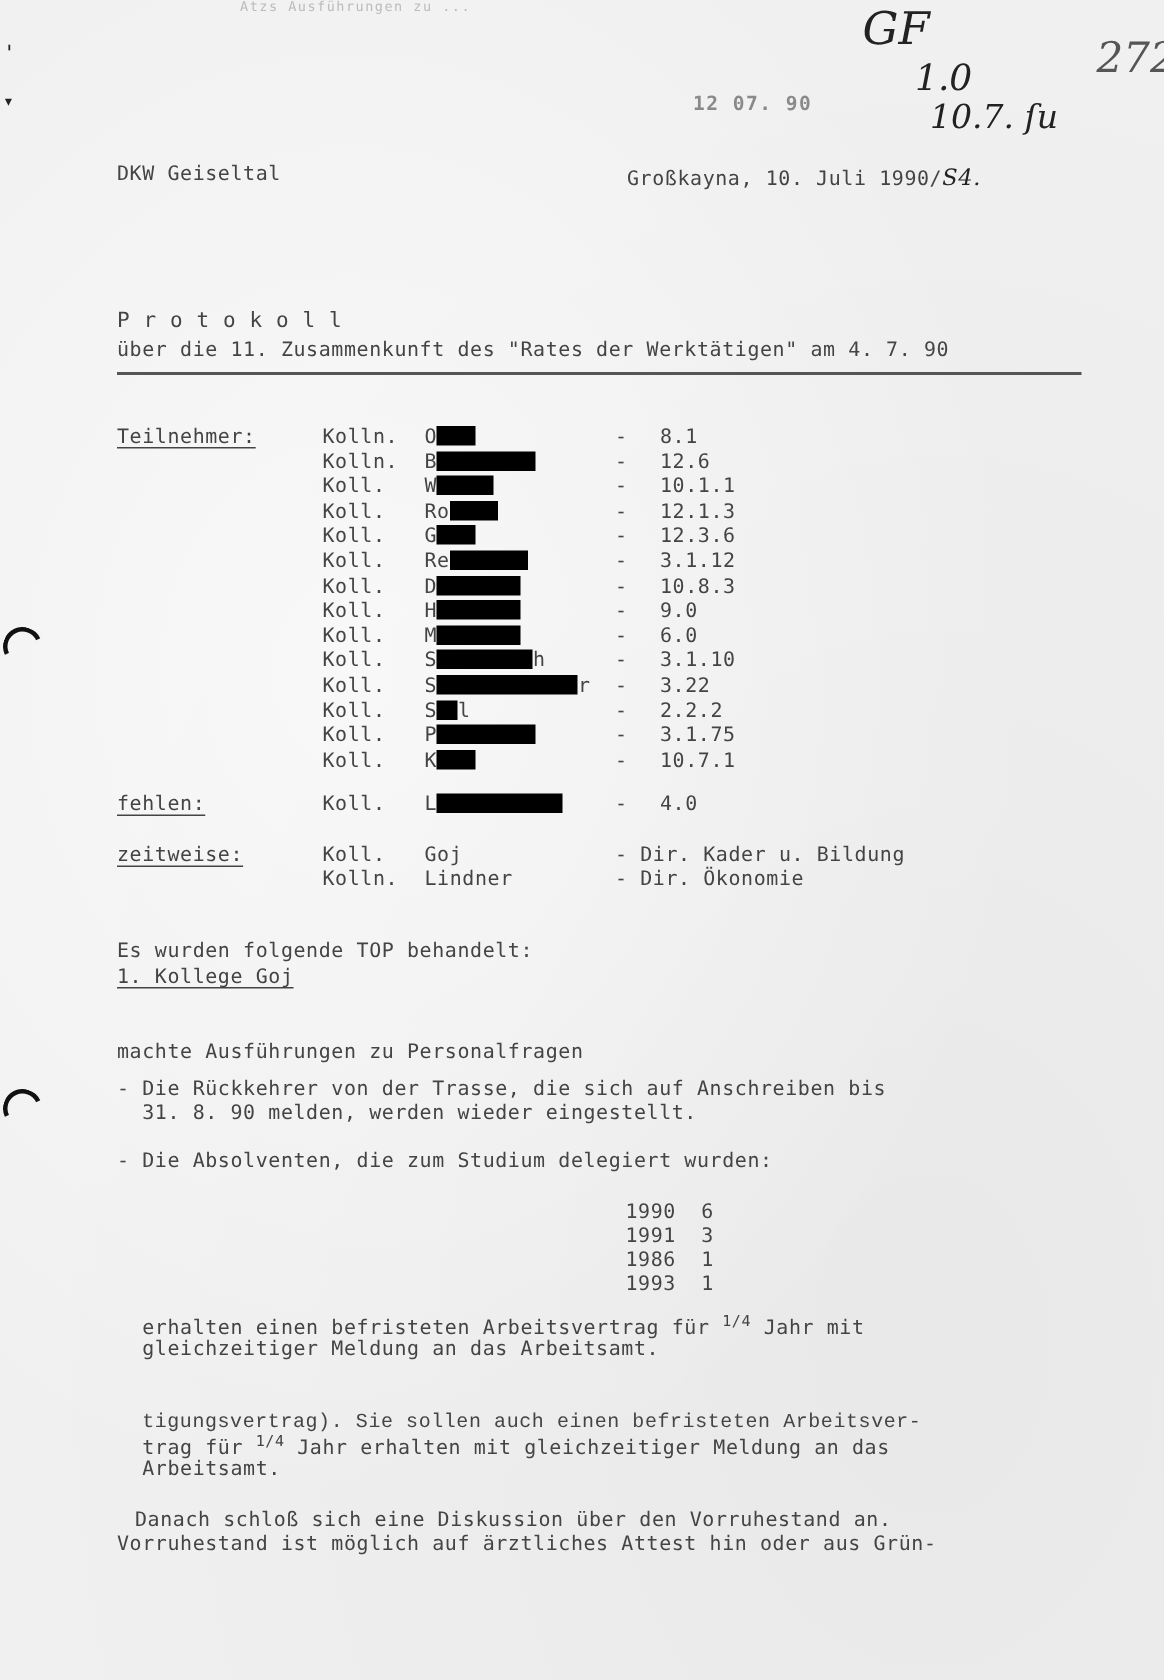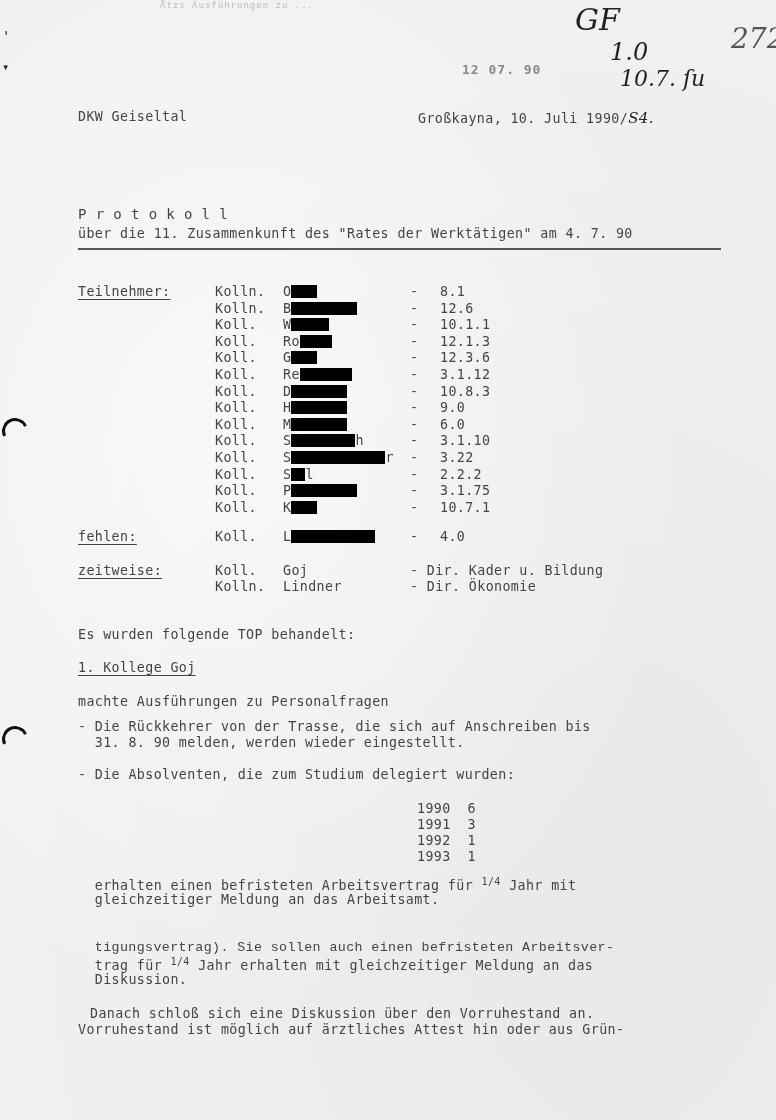--- a/index.html
+++ b/index.html
@@ -166,37 +166,37 @@
     <span class="col-name">Goj</span>
     <span class="col-dash" style="left:410px;">- Dir. Kader u. Bildung</span>
   </div>
   <div class="row tw" style="top:579px;">
     <span class="col-title">Kolln.</span>
     <span class="col-name">Lindner</span>
     <span class="col-dash" style="left:410px;">- Dir. Ökonomie</span>
   </div>
 
   <div class="abs tw" style="left:78px;top:627px;">Es wurden folgende TOP behandelt:</div>
-  <div class="abs tw u" style="left:78px;top:660px;">1. Kollege Goj</div>
+  <div class="abs tw u" style="left:78px;top:644px;">1. Kollege Goj</div>
   <div class="abs tw" style="left:78px;top:719px;">- Die Rückkehrer von der Trasse, die sich auf Anschreiben bis</div>
 
   <div class="abs tw" style="left:78px;top:694px;">machte Ausführungen zu Personalfragen</div>
   <div class="abs tw" style="left:78px;top:735px;">  31. 8. 90 melden, werden wieder eingestellt.</div>
 
   <div class="abs tw" style="left:78px;top:767px;">- Die Absolventen, die zum Studium delegiert wurden:</div>
 
   <div>
     <div class="abs tw" style="left:417px;top:801px;"><span>1990</span>  <span>6</span></div>
     <div class="abs tw" style="left:417px;top:817px;"><span>1991</span>  <span>3</span></div>
-    <div class="abs tw" style="left:417px;top:833px;"><span>1992</span>  <span>1</span></div>
+    <div class="abs tw" style="left:417px;top:833px;"><span>1986</span>  <span>1</span></div>
     <div class="abs tw" style="left:417px;top:849px;"><span>1993</span>  <span>1</span></div>
   </div>
 
   <div class="abs tw" style="left:78px;top:876px;"><span>  erhalten einen befristeten Arbeitsvertrag für </span><sup style="font-size:10px;">1/4</sup><span> Jahr mit</span></div>
   <div class="abs tw" style="left:78px;top:892px;">  gleichzeitiger Meldung an das Arbeitsamt.</div>
 
   <div class="abs tw" style="left:78px;top:940px;font-family:Liberation Mono, monospace;">  tigungsvertrag). Sie sollen auch einen befristeten Arbeitsver-</div>
   <div class="abs tw" style="left:78px;top:956px;"><span>  trag für </span><sup style="font-size:10px;">1/4</sup><span> Jahr erhalten mit gleichzeitiger Meldung an das</span></div>
-  <div class="abs tw" style="left:78px;top:972px;">  Diskussion.</div>
+  <div class="abs tw" style="left:78px;top:972px;">  Arbeitsamt.</div>
 
   <div class="abs tw" style="left:78px;top:1006px;margin-left:12px;">Danach schloß sich eine Diskussion über den Vorruhestand an.</div>
   <div class="abs tw" style="left:78px;top:1022px;text-align:right;">Vorruhestand ist möglich auf ärztliches Attest hin oder aus Grün-</div>
 </div>
 
 </body></html>

